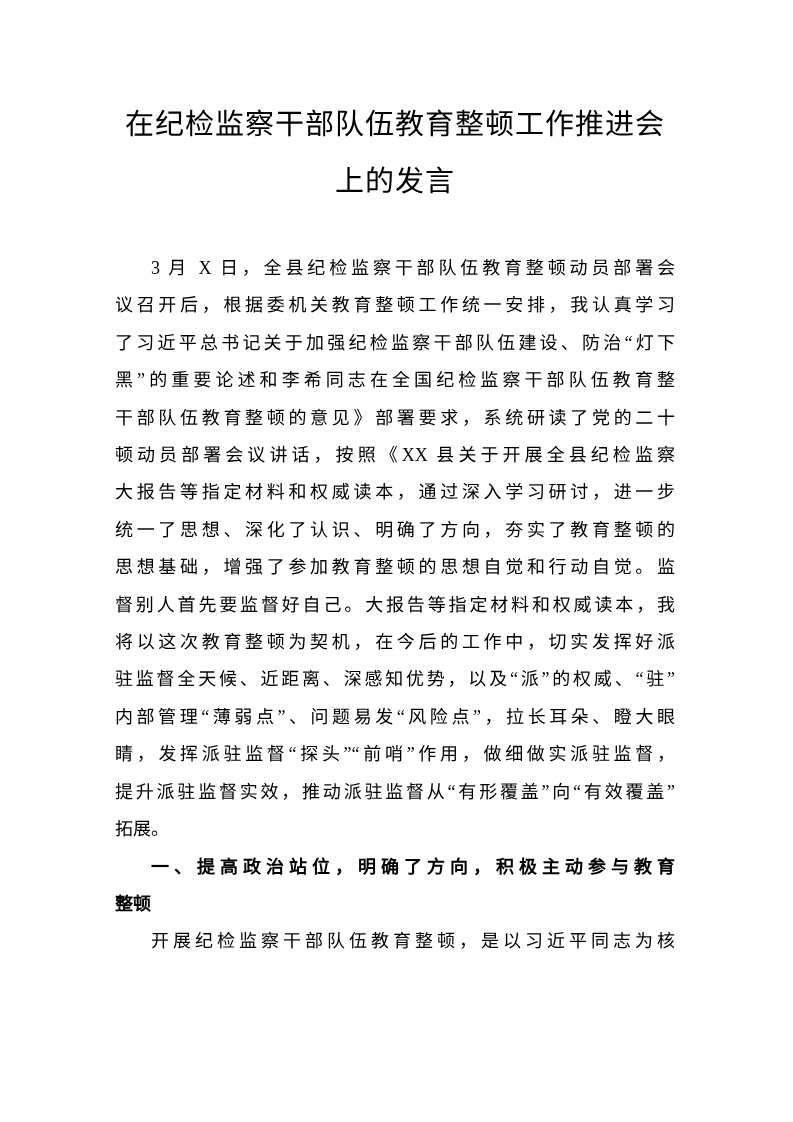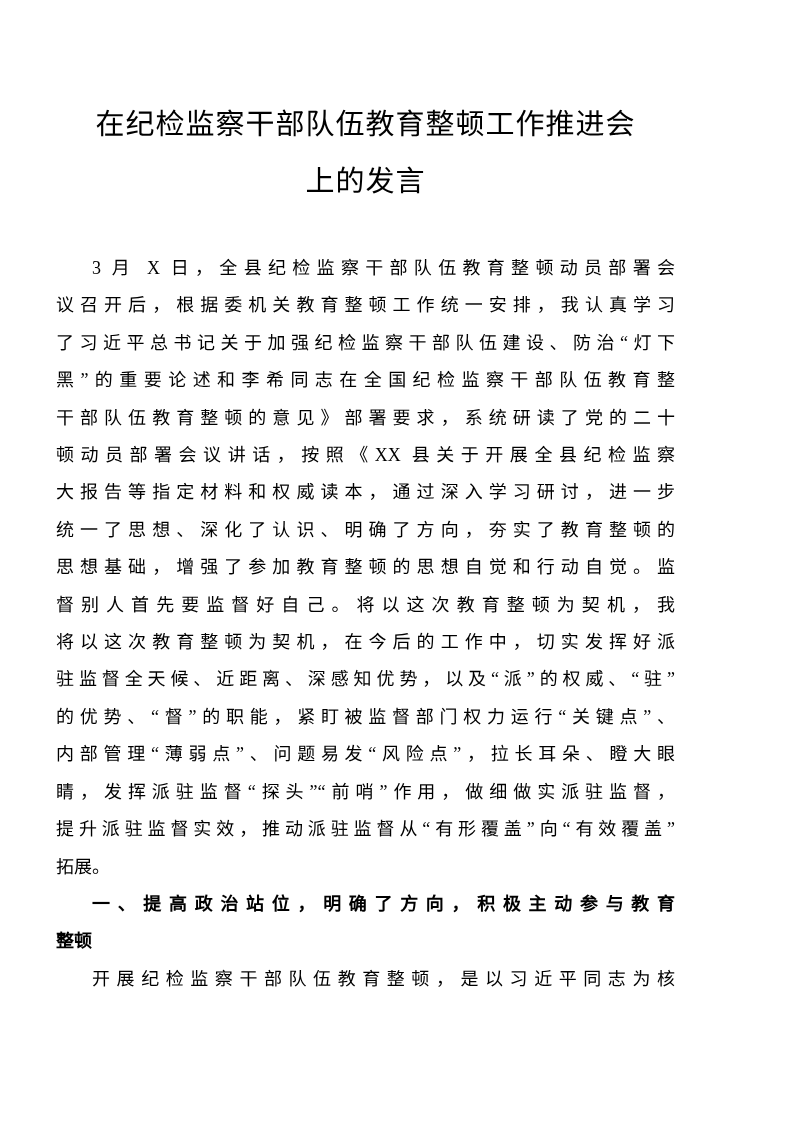--- a/index.html
+++ b/index.html
@@ -10,21 +10,21 @@
   .page {
     position: relative;
     width: 793px;
     height: 1122px;
     background: var(--page-bg, #ffffff);
     color: var(--text-color, #000000);
     overflow: hidden;
     font-family: "Liberation Serif", "DejaVu Serif", serif;
   }
   .content {
-    padding: 96px 118px 0 56px; 
+    padding: 96px 118px 0 115px; 
   }
   .doc-title {
     font-family: "Liberation Serif", "DejaVu Serif", serif;
     font-size: 29px;
     line-height: 57px;
     font-weight: 400;
     text-align: center;
     letter-spacing: 1px;
     margin: 0 0 40px 0;
   }
@@ -67,24 +67,23 @@
     <div class="para body">
           <div class="line indent">3 月 X 日，全县纪检监察干部队伍教育整顿动员部署会</div>
           <div class="line">议召开后，根据委机关教育整顿工作统一安排，我认真学习</div>
           <div class="line">了习近平总书记关于加强纪检监察干部队伍建设、防治“灯下</div>
           <div class="line">黑”的重要论述和李希同志在全国纪检监察干部队伍教育整</div>
           <div class="line">干部队伍教育整顿的意见》部署要求，系统研读了党的二十</div>
           <div class="line">顿动员部署会议讲话，按照《XX 县关于开展全县纪检监察</div>
           <div class="line">大报告等指定材料和权威读本，通过深入学习研讨，进一步</div>
           <div class="line">统一了思想、深化了认识、明确了方向，夯实了教育整顿的</div>
           <div class="line">思想基础，增强了参加教育整顿的思想自觉和行动自觉。监</div>
-          <div class="line">督别人首先要监督好自己。将以这次教育整顿为契机，我</div>
+          <div class="line">督别人首先要监督好自己。大报告等指定材料和权威读本，我</div>
           <div class="line">将以这次教育整顿为契机，在今后的工作中，切实发挥好派</div>
           <div class="line">驻监督全天候、近距离、深感知优势，以及“派”的权威、“驻”</div>
-          <div class="line">的优势、“督”的职能，紧盯被监督部门权力运行“关键点”、</div>
           <div class="line">内部管理“薄弱点”、问题易发“风险点”，拉长耳朵、瞪大眼</div>
           <div class="line">睛，发挥派驻监督“探头”“前哨”作用，做细做实派驻监督，</div>
           <div class="line">提升派驻监督实效，推动派驻监督从“有形覆盖”向“有效覆盖”</div>
           <div class="line no-stretch">拓展。</div>
         </div>
         <div class="para heading">
           <div class="line indent">一、提高政治站位，明确了方向，积极主动参与教育</div>
           <div class="line no-stretch">整顿</div>
         </div>
         <div class="para body">

